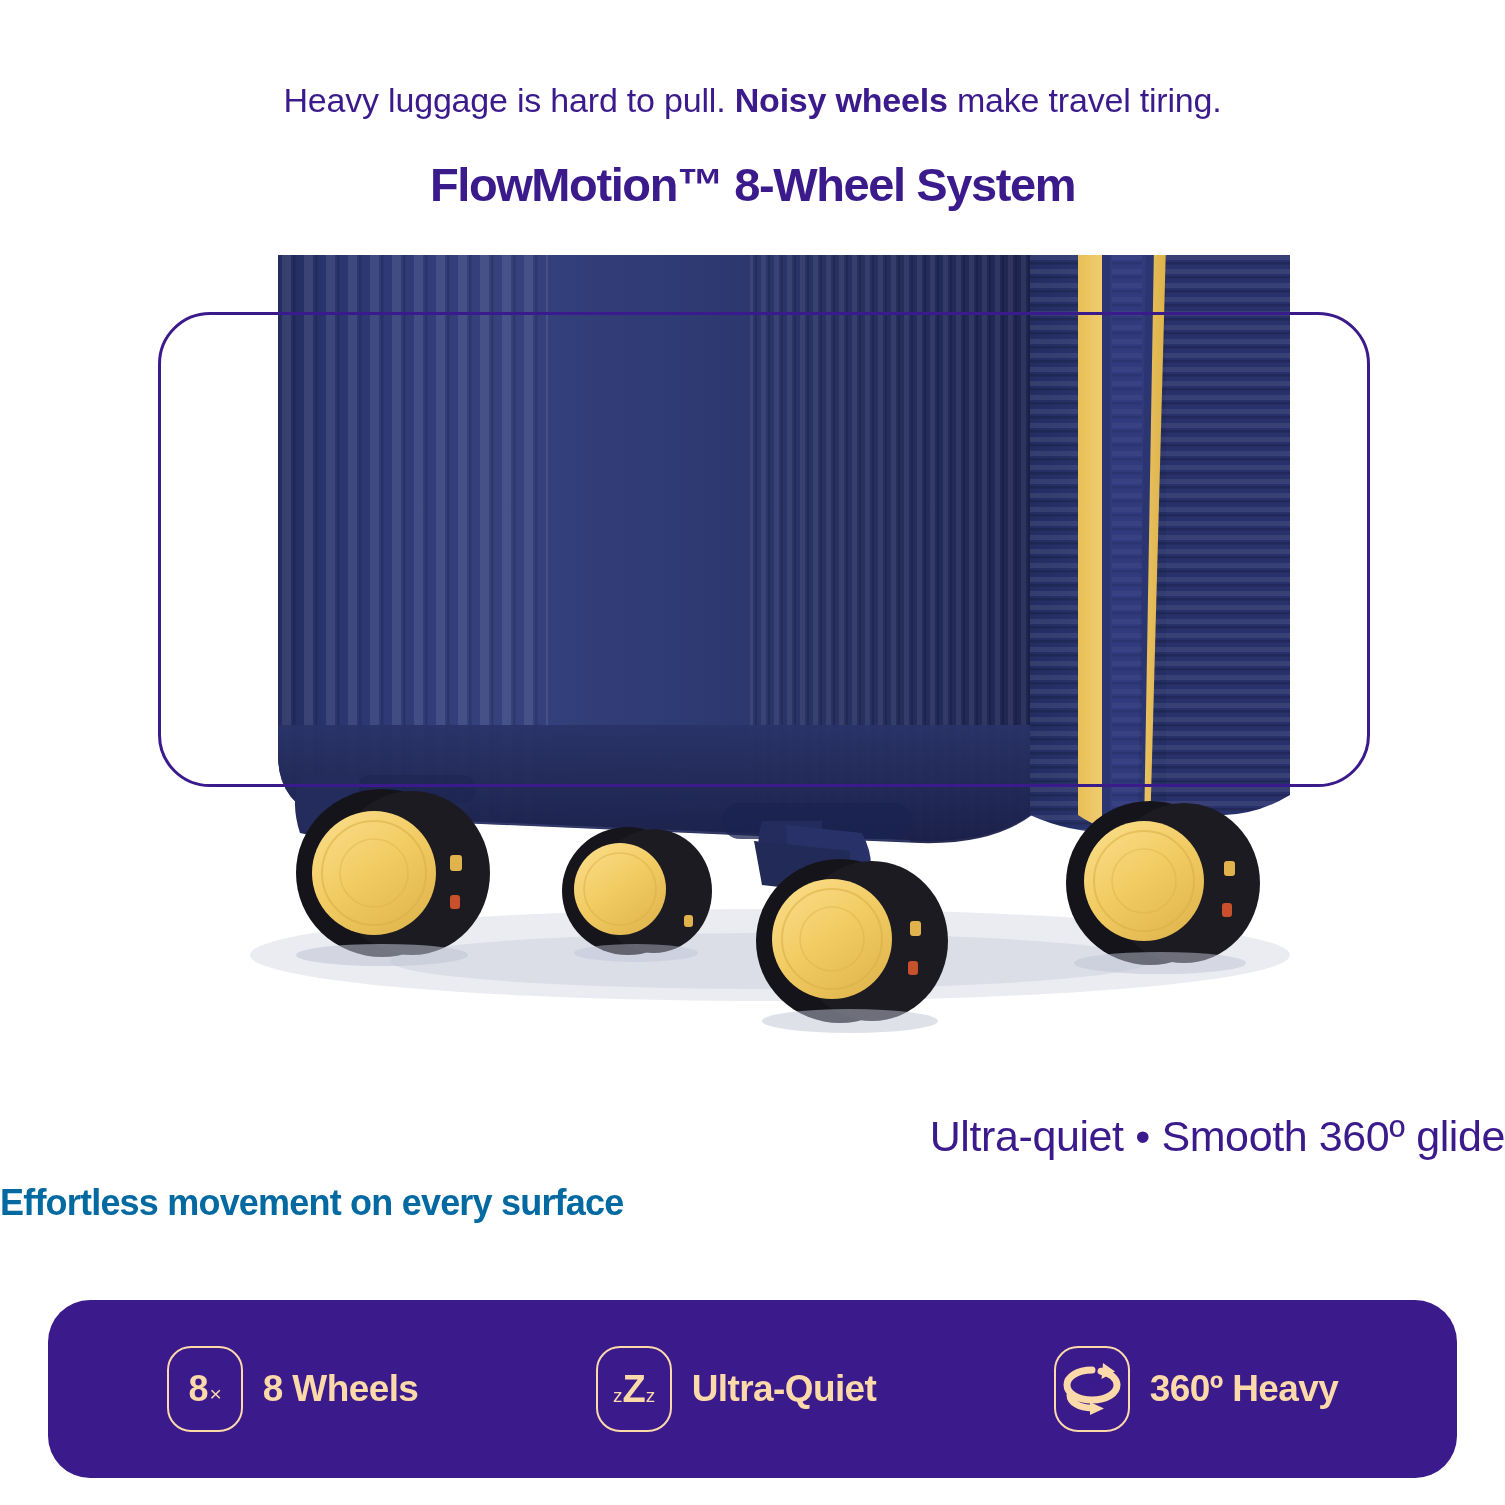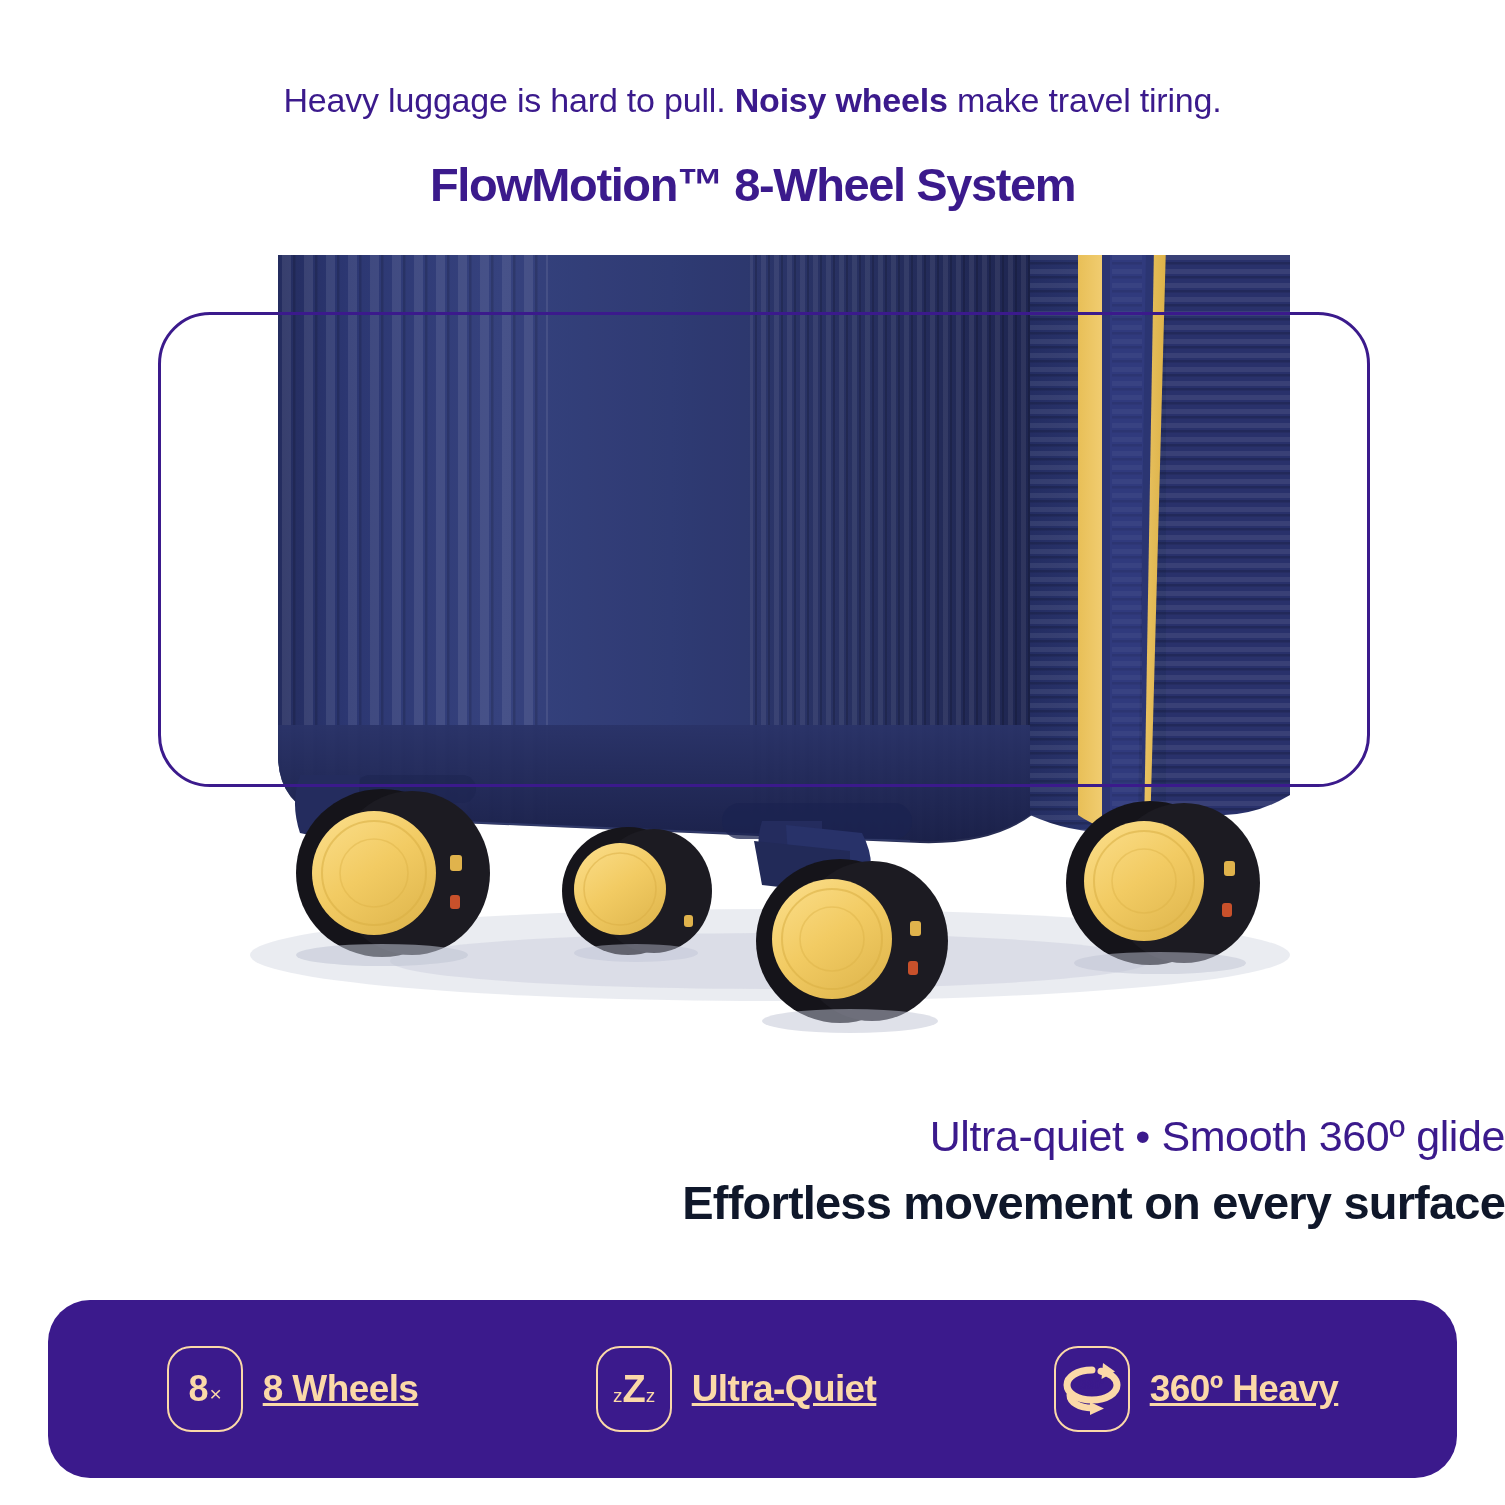--- a/index.html
+++ b/index.html
@@ -39,25 +39,25 @@
     position:absolute;left:0;top:1108px;width:1505px;
     text-align:right;
     font-size:43px;
     line-height:56px;
     color:#3B1A8C;
     letter-spacing:-0.4px;
     white-space:nowrap;
   }
   .benefit-2{
     position:absolute;left:0;top:1173px;width:1505px;
-    text-align:right;
-    font-size:47px;
+    text-align:left;
+    font-size:36px;
     line-height:60px;
     font-weight:bold;
-    color:#0f172a;
+    color:#0369a1;
     letter-spacing:-0.8px;
     white-space:nowrap;
   }
 
   
   .frame{
     position:absolute;
     left:158px;top:312px;
     width:1212px;height:475px;
     border:3px solid #3B1A8C;
@@ -112,21 +112,20 @@
   }
   .fchip .glyph .sm{font-size:21px;font-weight:normal;margin-left:2px;}
   .fchip .glyph .zs{font-size:19px;font-weight:normal;}
   .fchip .glyph .zb{font-size:38px;font-weight:bold;margin:0 1px;}
   .flabel{
     color:#FBD9A8;
     font-size:37px;
     font-weight:bold;
     letter-spacing:-0.6px;
     white-space:nowrap;
-    text-decoration:underline;
   }
 </style>
 </head>
 <body>
 
 <div class="stage">
 
   <div class="eyebrow"><span>Heavy luggage is hard to pull. </span><b>Noisy wheels</b><span> make travel tiring.</span></div>
 
   <div class="headline">FlowMotion™ 8-Wheel System</div>

